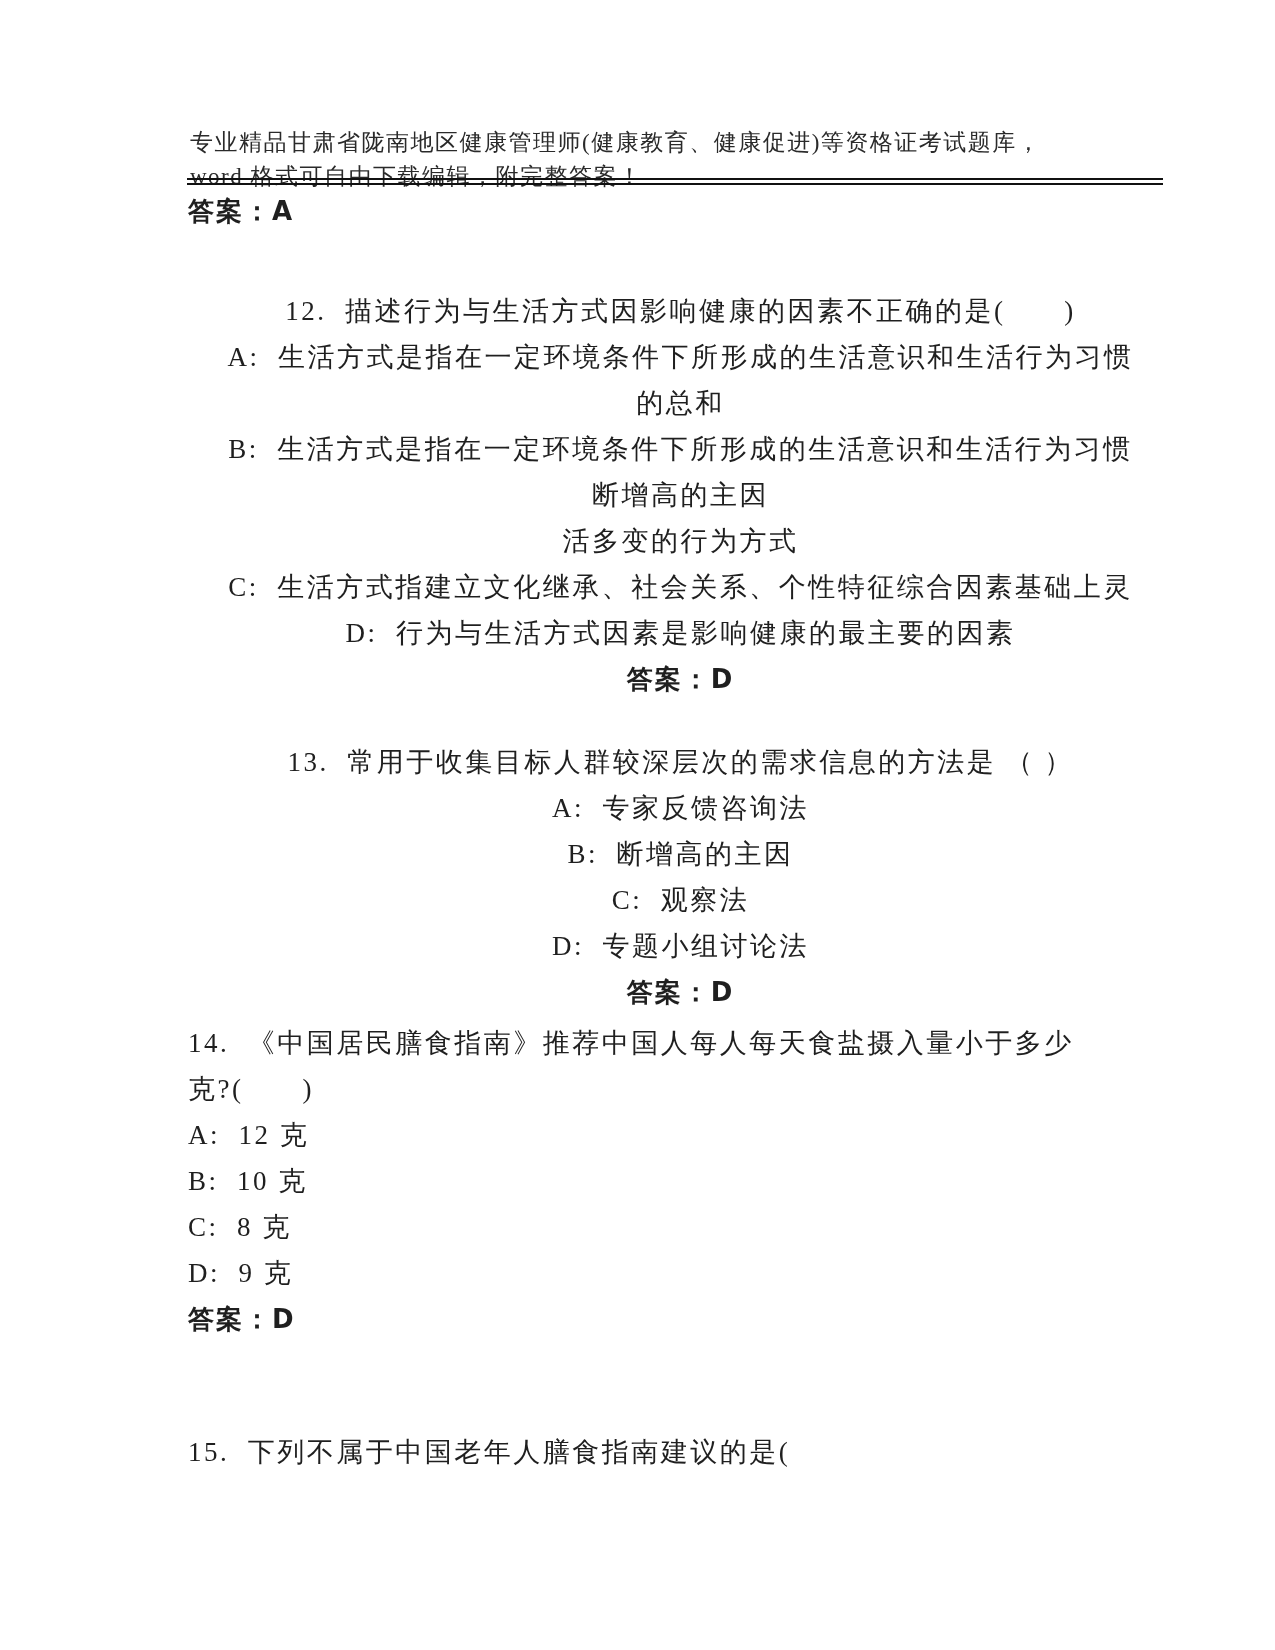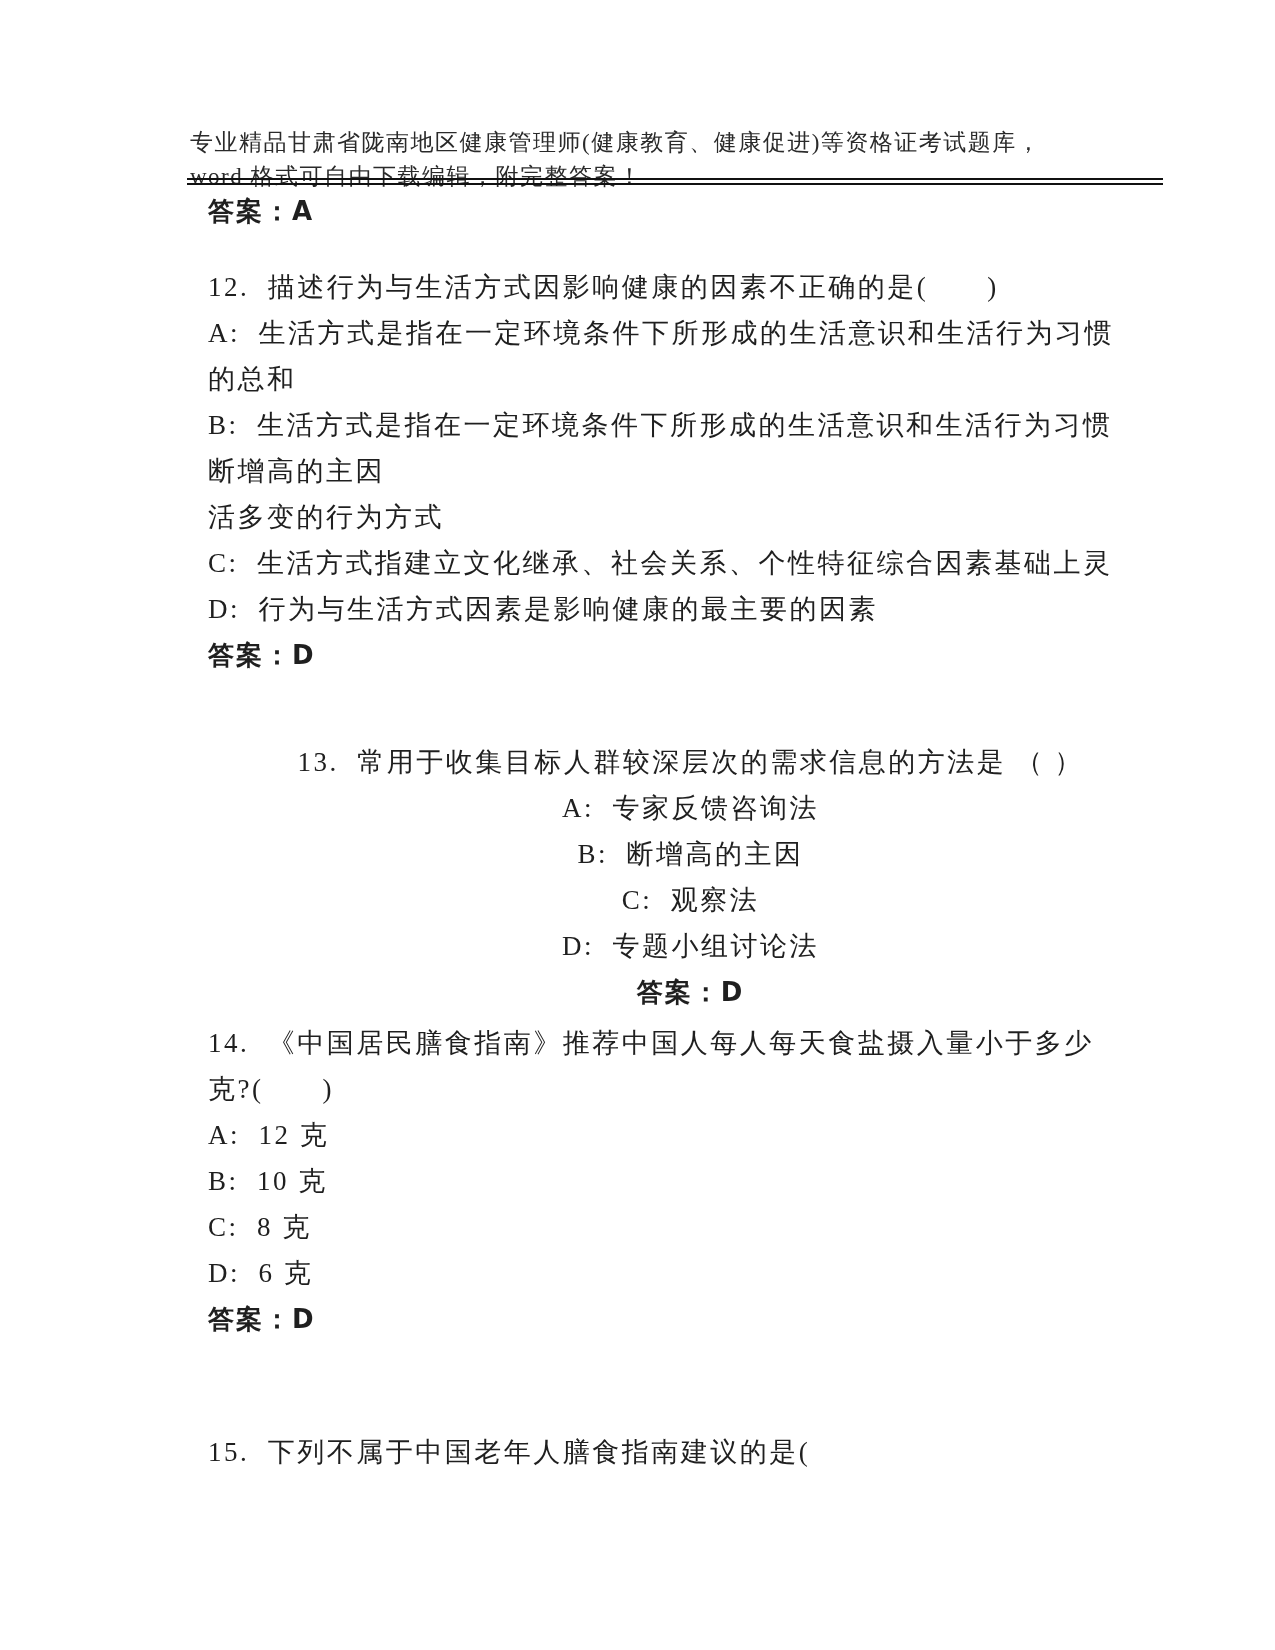--- a/index.html
+++ b/index.html
@@ -37,30 +37,29 @@
     position:absolute;
     left:188px;
     width:985px;
   }
   .line{
     height:46px;
     line-height:46px;
     font-size:27px;
     letter-spacing:2.5px;
     white-space:pre;
-    margin-left:20px;
   }
   .answer{
     font-family:"DejaVu Sans","Liberation Sans",sans-serif;
     font-weight:700;
     letter-spacing:2px;
     font-size:26px;
   }
   .top-answer{top:188px;}
-  .q12{top:264px;}
+  .q12{top:288px;text-align:center;}
   .q13{top:739px;text-align:center;}
   .q14{top:1020px;}
   .q15{top:1429px;}
 </style>
 </head>
 <body>
 
 <div class="page">
 
   <div class="doc-header">
@@ -94,21 +93,21 @@
     <div class="line">D:  专题小组讨论法</div>
     <div class="line answer">答案：D</div>
   </div>
 
   <div class="block q14">
     <div class="line">14.  《中国居民膳食指南》推荐中国人每人每天食盐摄入量小于多少</div>
     <div class="line">克?(　　)</div>
     <div class="line">A:  12 克</div>
     <div class="line">B:  10 克</div>
     <div class="line">C:  8 克</div>
-    <div class="line">D:  6 克</div>
+    <div class="line">D:  9 克</div>
     <div class="line answer">答案：D</div>
   </div>
 
   <div class="block q15">
     <div class="line">15.  下列不属于中国老年人膳食指南建议的是(</div>
   </div>
 
 </div>
 
 </body></html>

